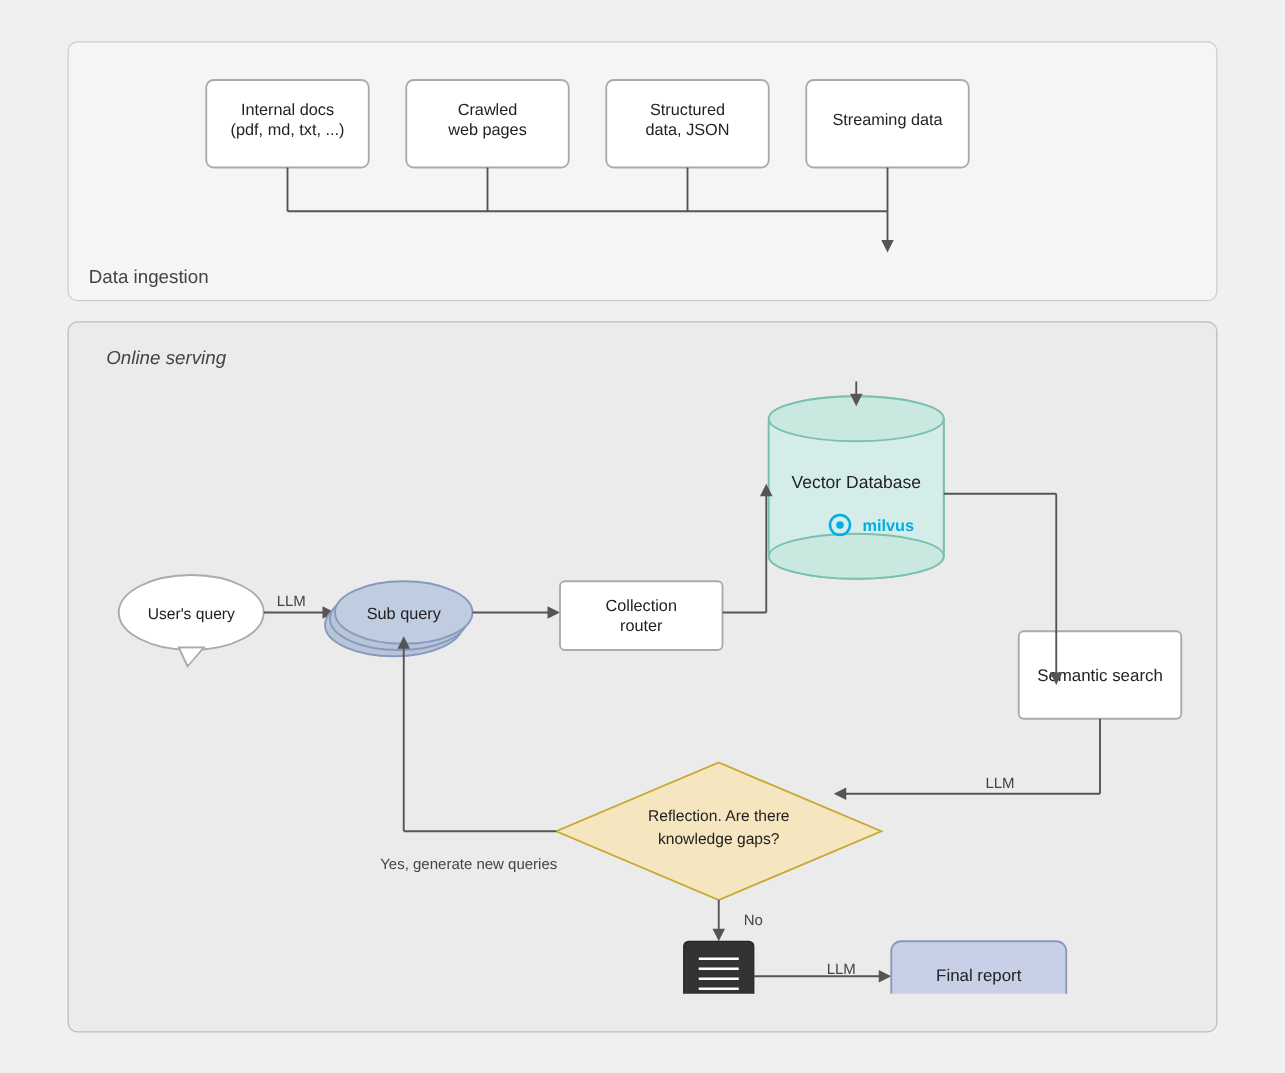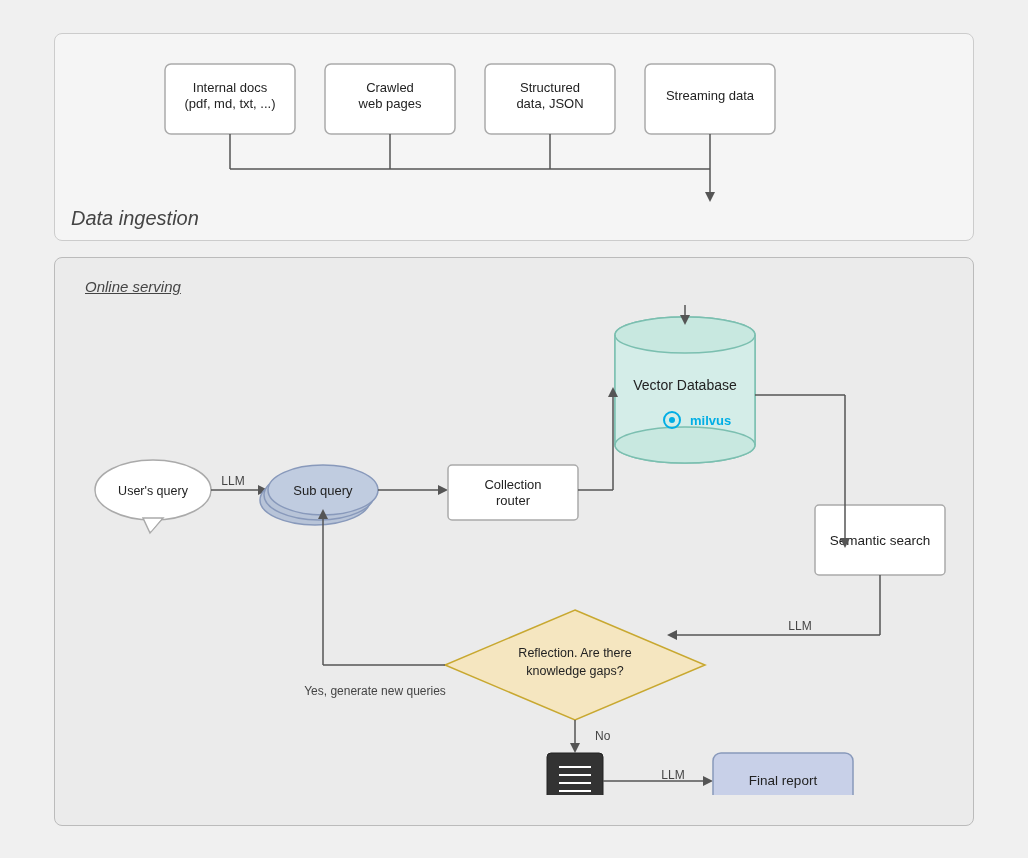--- a/index.html
+++ b/index.html
@@ -26,42 +26,40 @@
     
     .data-ingestion-box {
       background: #f5f5f5;
       border: 1px solid #ccc;
       border-radius: 8px;
       padding: 20px 30px 26px 30px;
       position: relative;
       margin-bottom: 16px;
     }
     .section-label {
-      font-style: italic;
-      font-size: 20px;
+      font-size: 15px;
       color: #444;
       position: absolute;
       bottom: 10px;
       left: 16px;
     }
     
     .online-serving-box {
       background: #ebebeb;
       border: 1px solid #bbb;
       border-radius: 8px;
       padding: 20px 30px 30px 30px;
       position: relative;
       min-height: 520px;
     }
     .online-label {
       font-style: italic;
       font-size: 15px;
       color: #444;
       margin-bottom: 10px;
-      text-decoration: underline;
     }
     
     .diagram-svg {
       display: block;
       margin: 0 auto;
     }
   </style>
 </head>
 <body>
 

